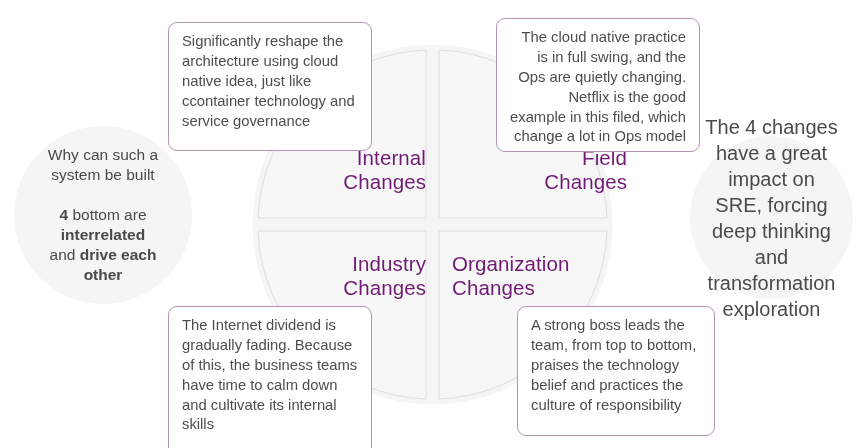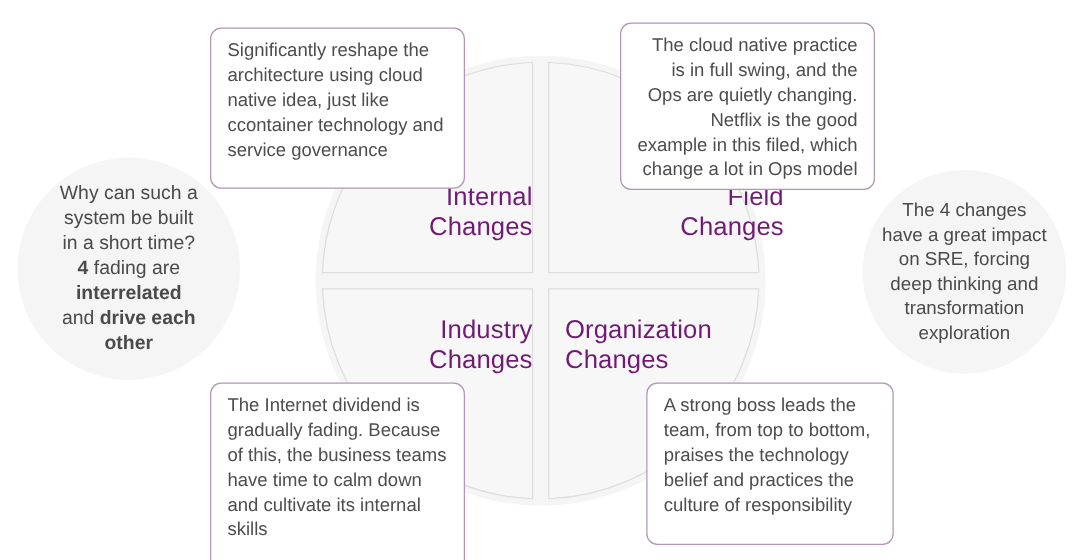--- a/index.html
+++ b/index.html
@@ -43,21 +43,21 @@
     left: 14px;
     top: 126px;
     width: 178px;
     height: 178px;
   }
   #right-circle {
     left: 690px;
     top: 136px;
     width: 163px;
     height: 163px;
-    font-size: 15px;
+    font-size: 20px;
   }
   .b { font-weight: bold; }
 
   
   #wheel {
     position: absolute;
     left: 252px;
     top: 44px;
     width: 361px;
     height: 361px;
@@ -101,22 +101,22 @@
 </style>
 </head>
 <body>
 
 <div id="canvas">
 
   <div class="side-circle" id="left-circle">
     <div class="sc-inner">
       <span>Why can such a</span><br>
       <span>system be built</span><br>
-      <span>in a short time?</span><br>
-      <span class="b">4</span><span> fading are</span><br>
+      <br>
+      <span class="b">4</span><span> bottom are</span><br>
       <span class="b">interrelated</span><br>
       <span>and </span><span class="b">drive each</span><br>
       <span class="b">other</span>
     </div>
   </div>
 
   <div class="side-circle" id="right-circle">
     <div class="sc-inner">The 4 changes have a great impact on SRE, forcing deep thinking and transformation exploration</div>
   </div>
 

